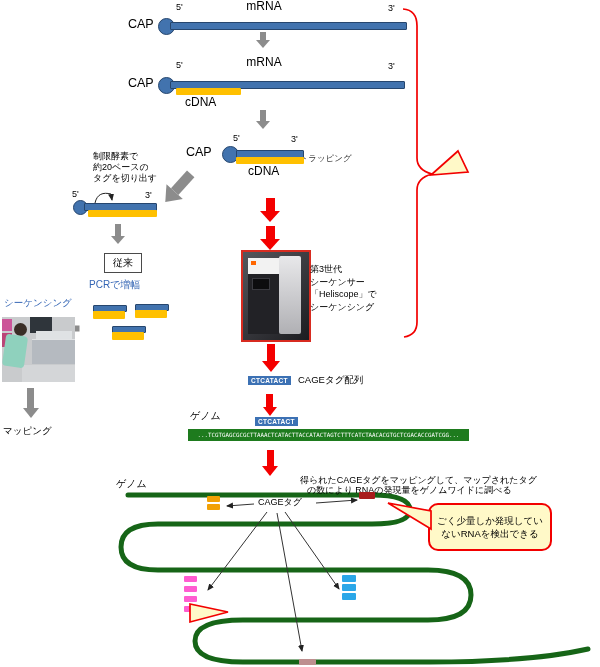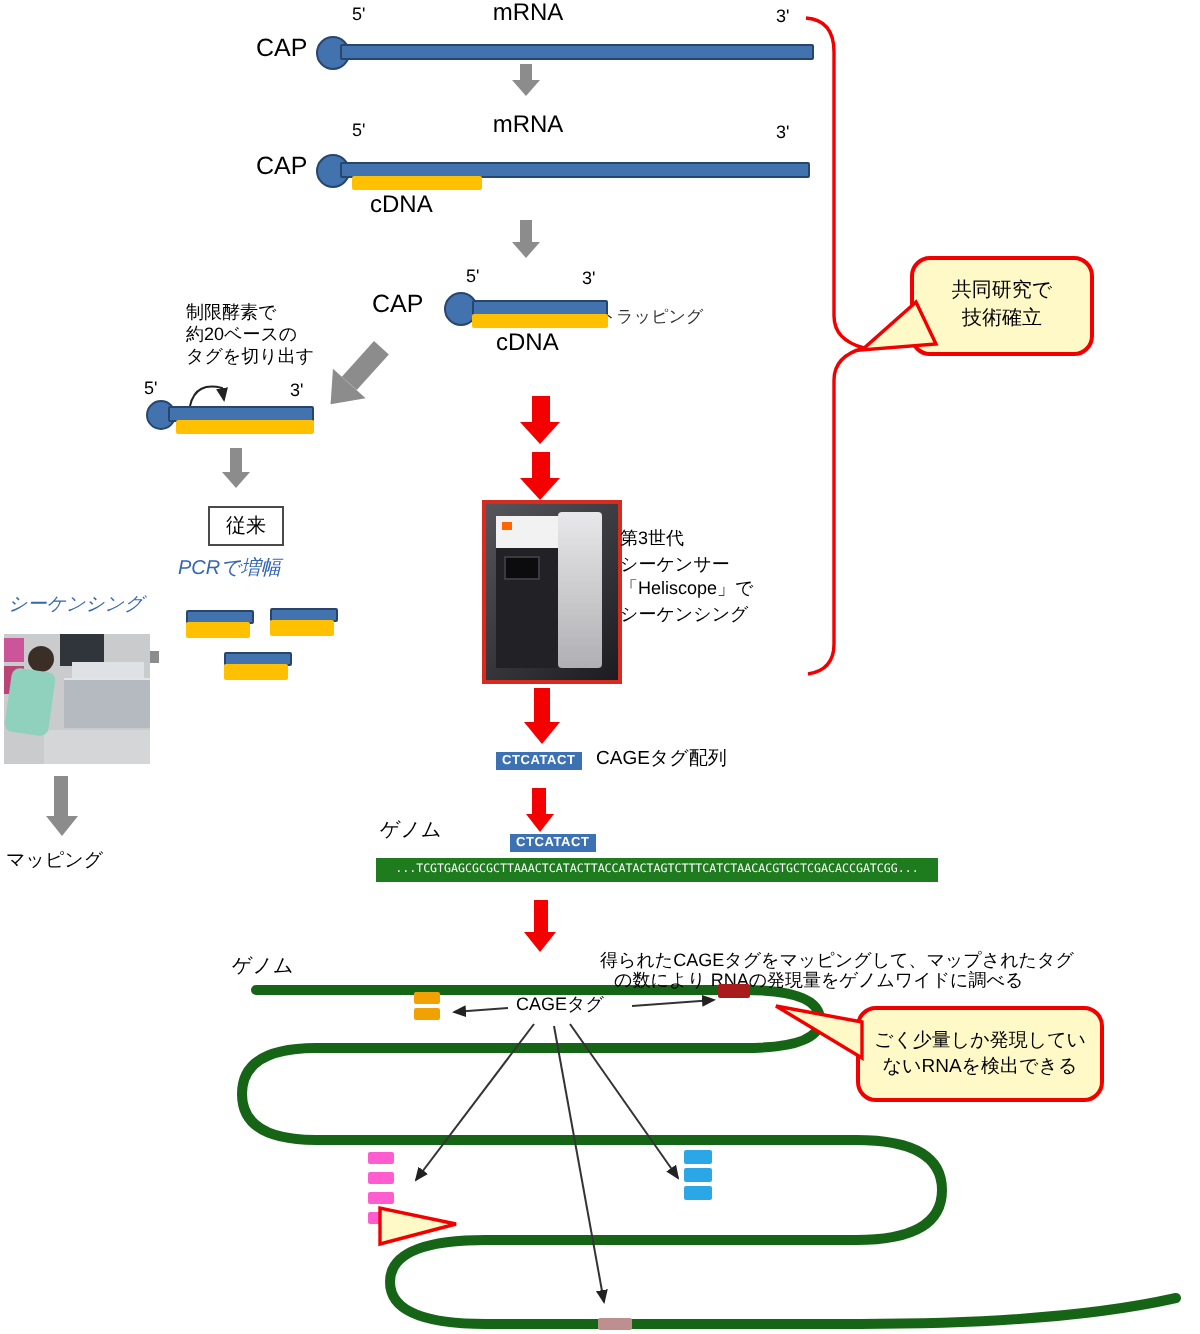--- a/index.html
+++ b/index.html
@@ -17,21 +17,21 @@
     border-left:calc(var(--hw)/2) solid transparent;border-right:calc(var(--hw)/2) solid transparent;
     border-top:var(--hh) solid var(--ac);}
   .gray{--ac:var(--arrow-gray);}
   .red{--ac:var(--arrow-red);}
   .bubble{position:absolute;background:var(--bubble-bg);border:2px solid var(--accent-red);
     border-radius:10px;text-align:center;display:flex;flex-direction:column;justify-content:center;
     font-size:9.5px;line-height:1.4;z-index:3;}
   .badge{position:absolute;background:var(--badge-blue);color:#fff;font-weight:bold;
     font-size:6.5px;letter-spacing:.3px;padding:1px 3px;z-index:2;}
   .tag{position:absolute;border-radius:1px;z-index:2;}
-  .blue-text{color:var(--blue-text);font-style:italic;}
+  .blue-text{color:var(--blue-text);}
   .boxed{position:absolute;border:1px solid #4a4a4a;background:#fff;padding:2px 8px;font-size:10px;}
   .photo{position:absolute;overflow:hidden;}
   svg{position:absolute;left:0;top:0;}
   #svg-fg{z-index:6;pointer-events:none;}
   #seq-caption div{font-size:9px;line-height:12.5px;}
   #genome-seq{position:absolute;background:var(--genome-seq-green);color:#fff;
     font-family:"DejaVu Sans Mono",monospace;font-size:5.8px;line-height:12px;
     white-space:nowrap;overflow:hidden;text-align:center;}
 </style>
 </head>
@@ -167,24 +167,20 @@
     <div class="abs" style="left:5px;top:22px;width:31px;height:60px;background:#222226;"></div>
     <div class="abs" style="left:9px;top:26px;width:16px;height:10px;background:#0c0c0e;border:1px solid #3a3a40;"></div>
   </div>
   <div class="lbl" id="seq-caption" style="left:310px;top:263px;width:90px;white-space:normal;">
     <div>第3世代</div>
     <div>シーケンサー</div>
     <div>「Heliscope」で</div>
     <div>シーケンシング</div>
   </div>
 
-  <div class="bubble" style="left:455px;top:128px;width:88px;height:46px;font-size:10px;">
-    <div>共同研究で</div>
-    <div>技術確立</div>
-  </div>
 
   <div class="barrow red" style="left:261px;top:344px;width:19px;height:28px;--sw:8px;--hh:11px;--hw:19px;">
       <div class="shaft"></div>
       <div class="head"></div>
     </div>
 
   <div class="badge" style="left:248px;top:376px;">CTCATACT</div>
   <div class="lbl" style="left:298px;top:375px;font-size:9.5px;">CAGEタグ配列</div>
 
   <div class="barrow red" style="left:262px;top:394px;width:15px;height:22px;--sw:7px;--hh:9px;--hw:15px;">

